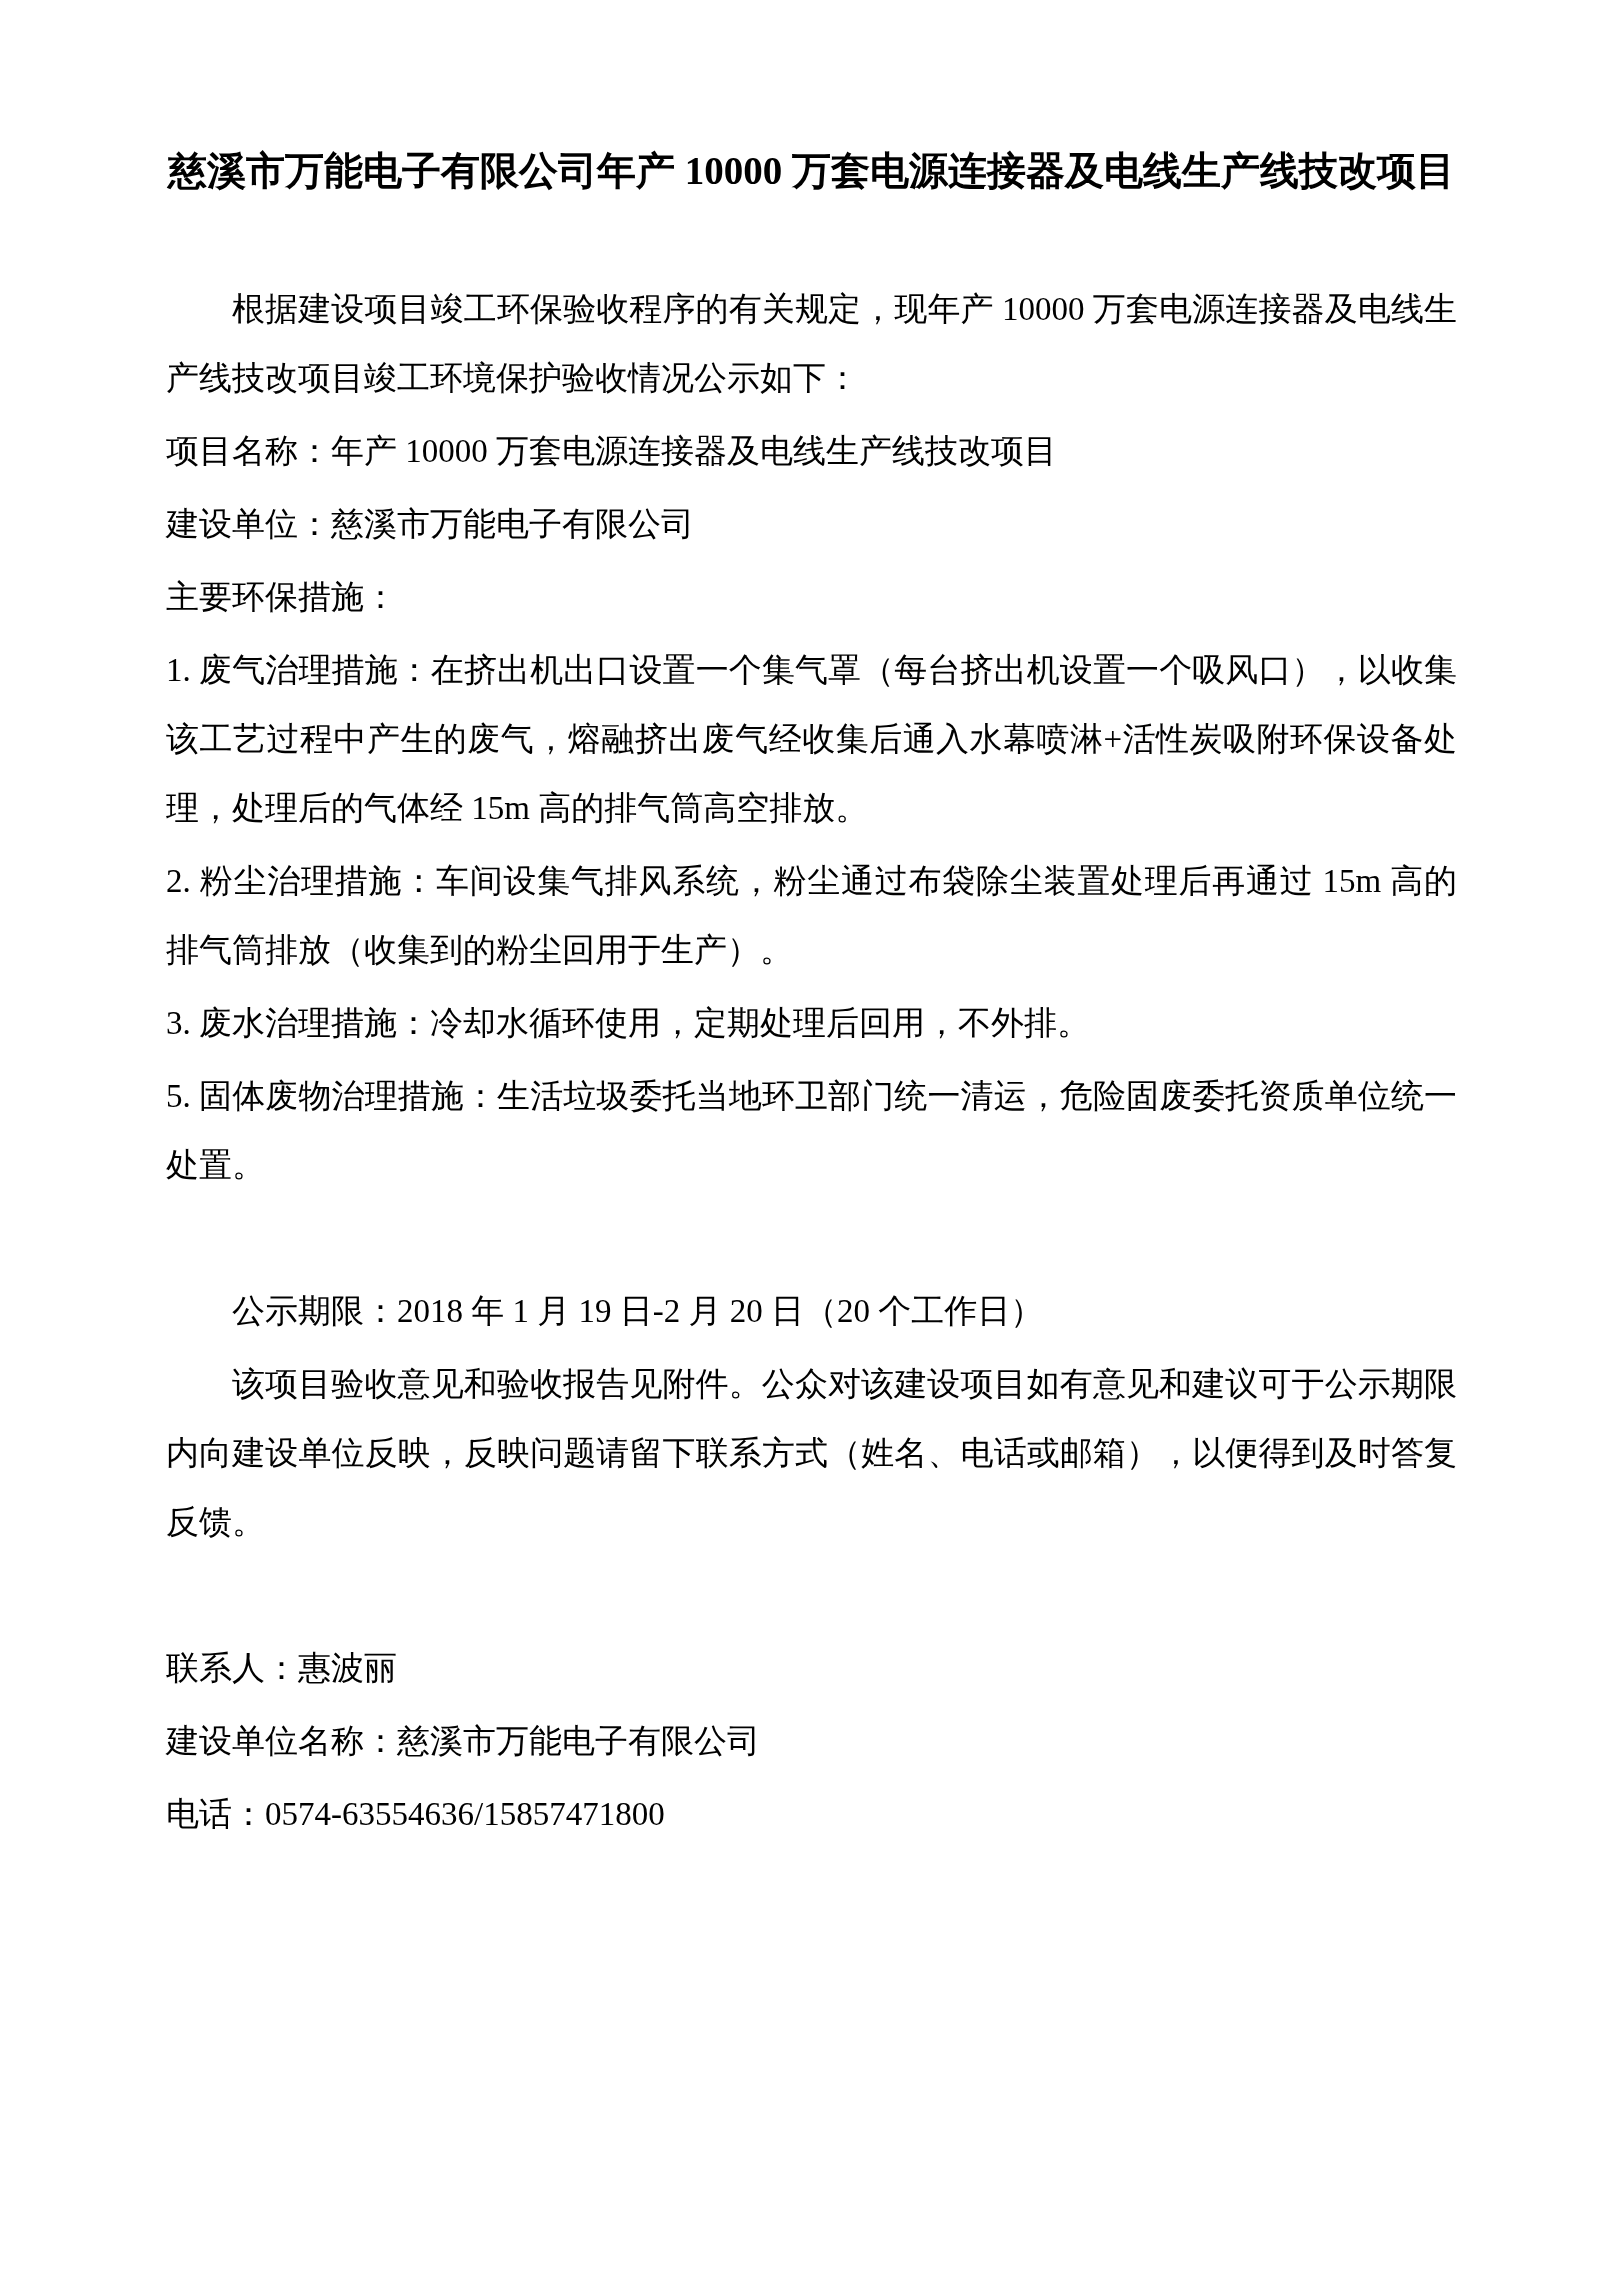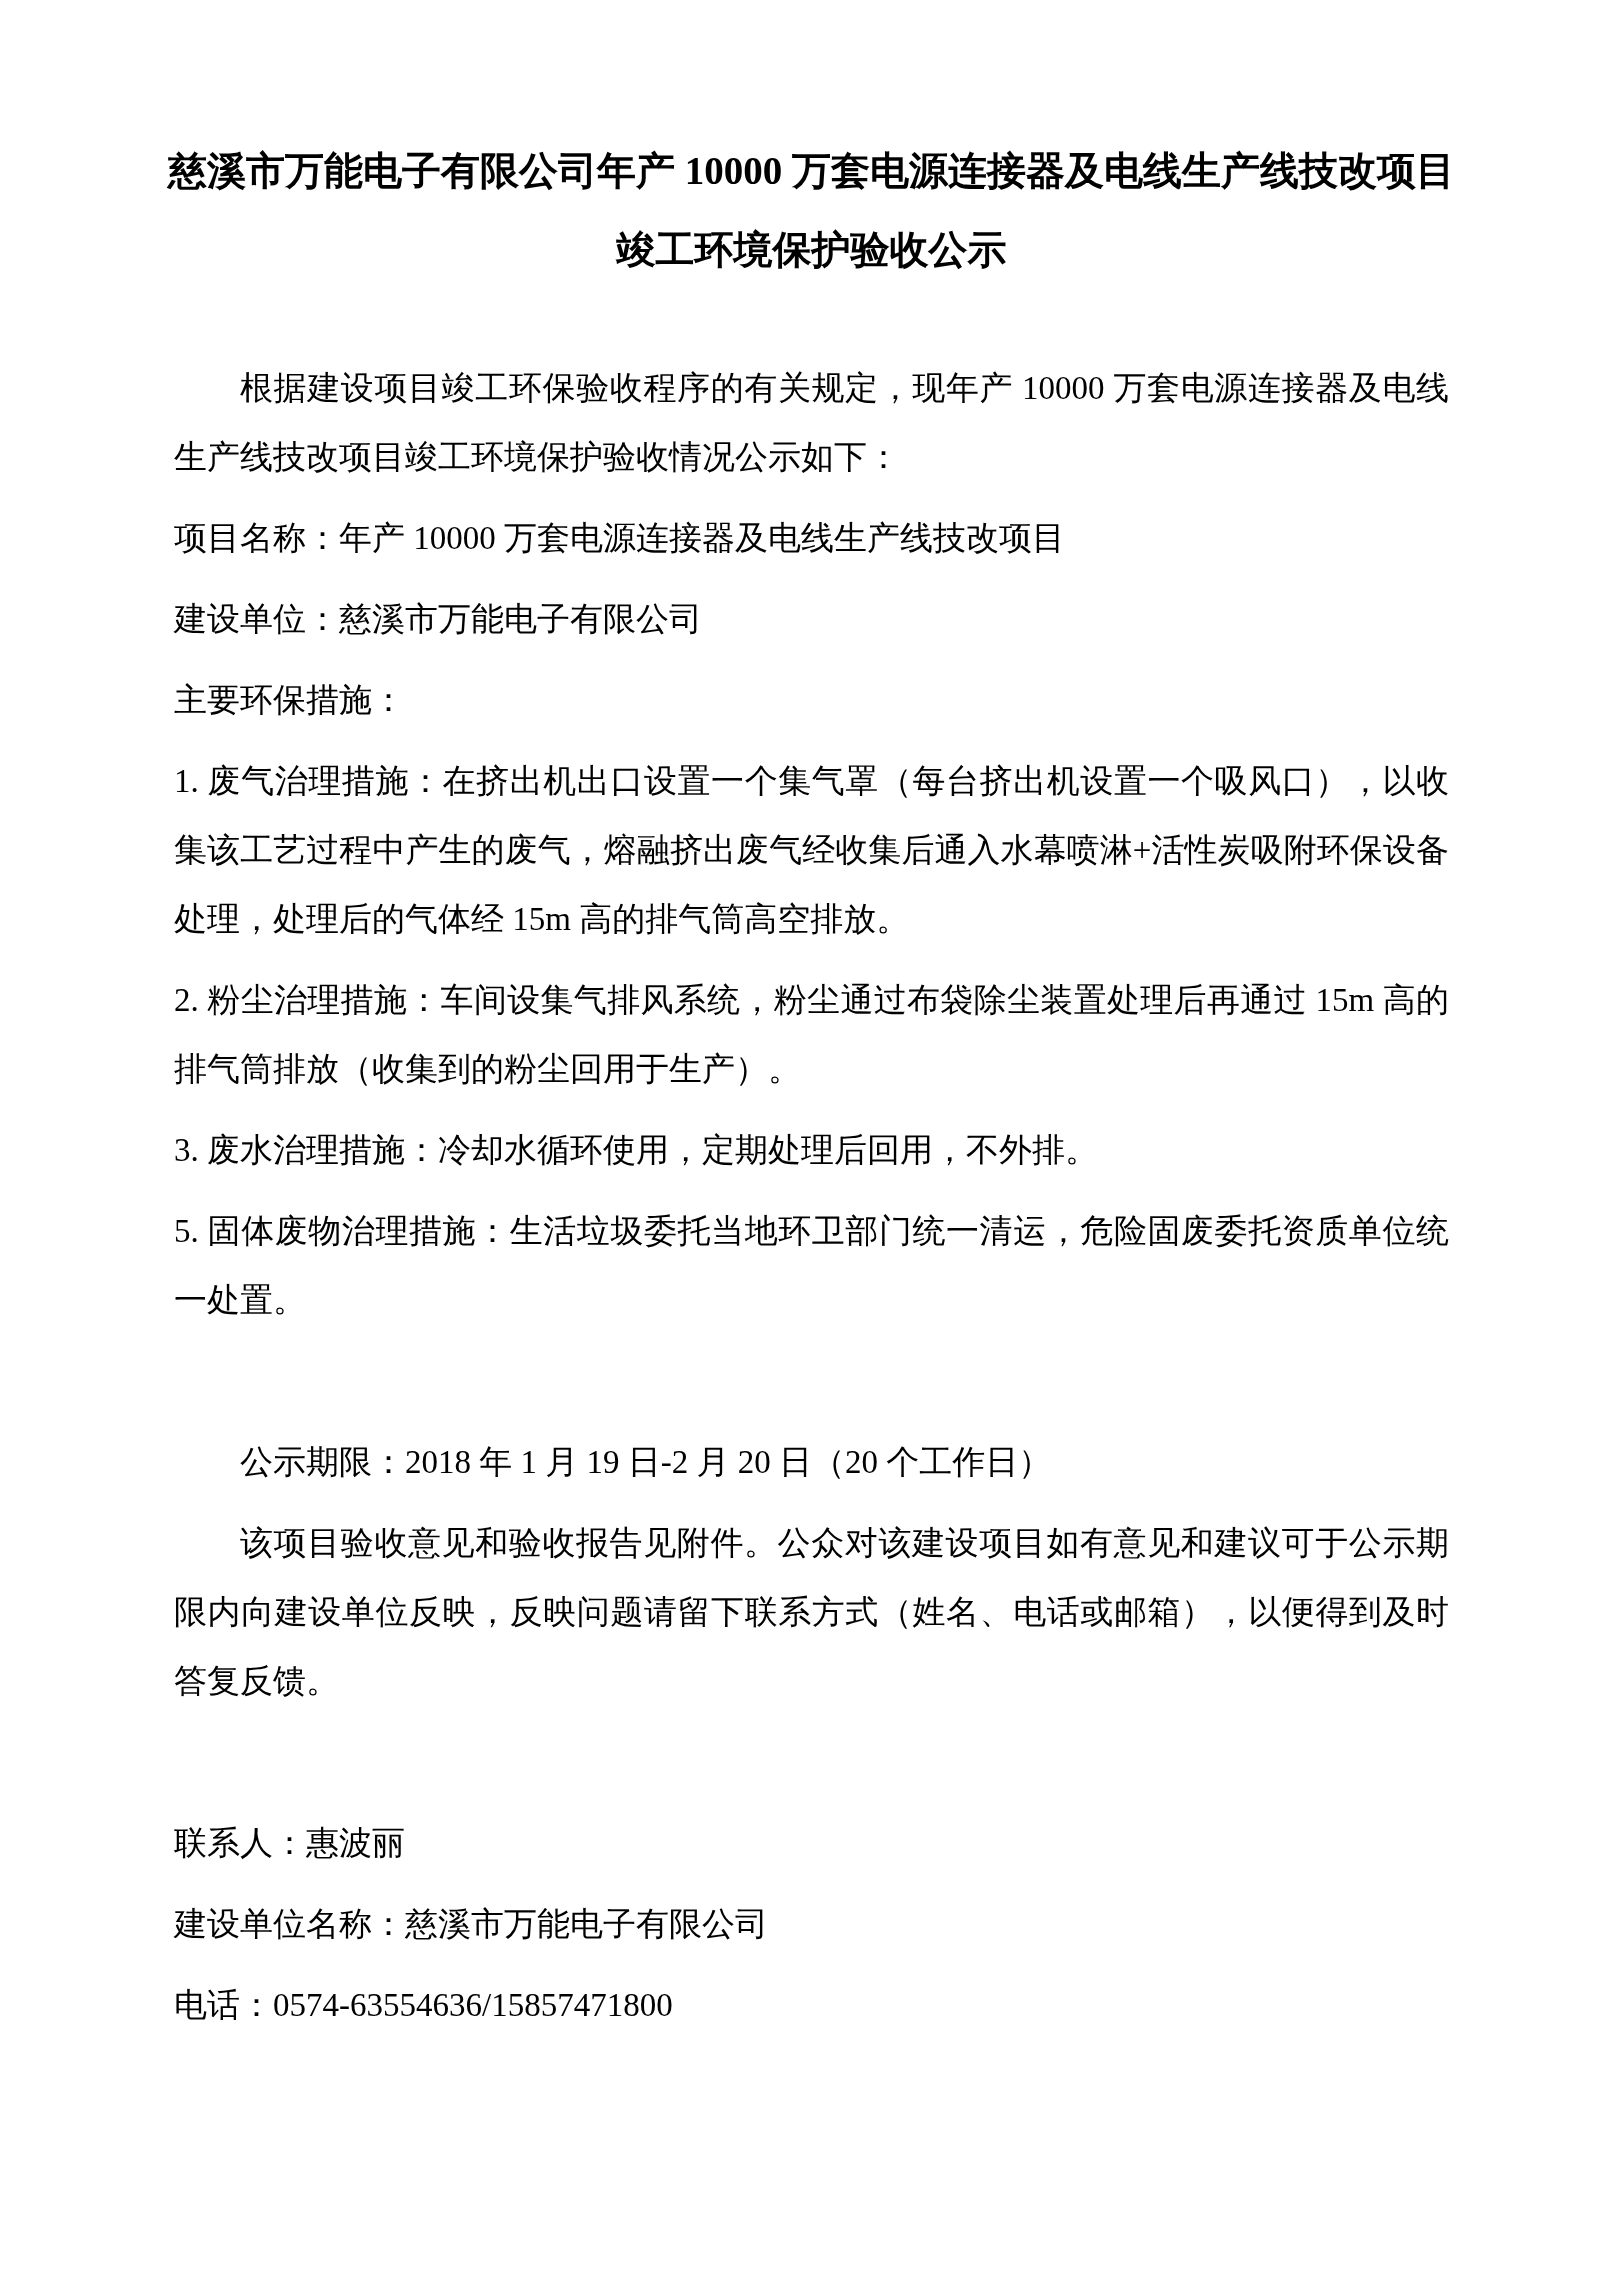--- a/index.html
+++ b/index.html
@@ -19,38 +19,37 @@
   }
   .title {
     margin: 0 0 65px 0;
     font-size: 39px;
     font-weight: bold;
     text-align: center;
     line-height: 79px;
   }
   .title-line { display: block; }
   .para {
-    margin: 12px;
+    margin: 4px;
     font-size: 33px;
     line-height: 69px;
     text-align: justify;
     word-break: break-all;
   }
   .indent { text-indent: 2em; }
   .bold { font-weight: normal; }
   .gap { height: 69px; }
 </style>
 </head>
 <body>
 
 <div class="page">
 
   <h1 class="title">
     <span class="title-line">慈溪市万能电子有限公司年产 10000 万套电源连接器及电线生产线技改项目</span>
-    <span class="title-line">竣工环境保护验收公示</span>
   </h1>
 
   <p class="para indent">根据建设项目竣工环保验收程序的有关规定，现年产 10000 万套电源连接器及电线生产线技改项目竣工环境保护验收情况公示如下：</p>
 
   <p class="para bold">项目名称：年产 10000 万套电源连接器及电线生产线技改项目</p>
   <p class="para bold">建设单位：慈溪市万能电子有限公司</p>
 
   <p class="para bold">主要环保措施：</p>
 
   <div>

